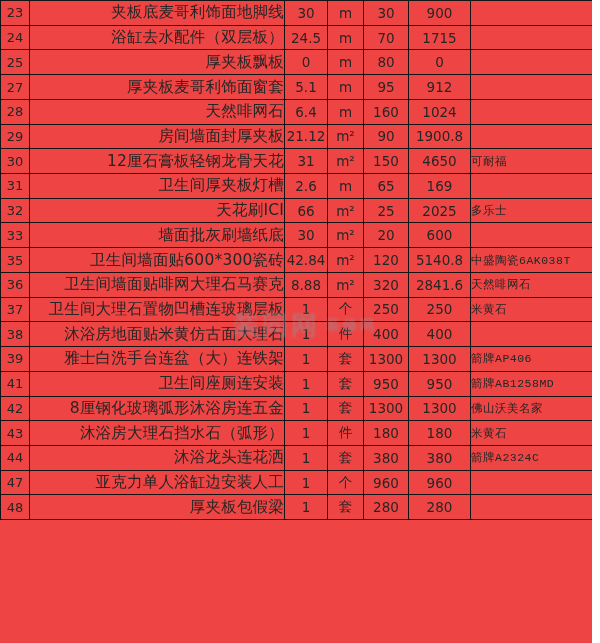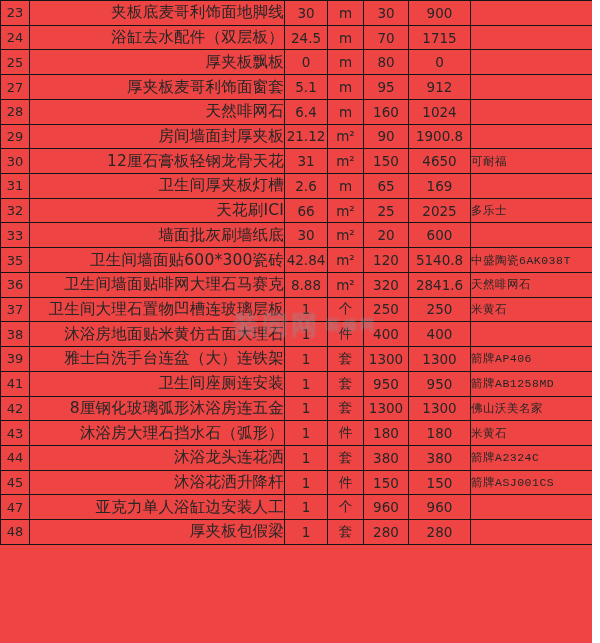--- a/index.html
+++ b/index.html
@@ -251,29 +251,20 @@
         <tr>
           <td class="col-no">44</td>
           <td class="col-desc">沐浴龙头连花洒</td>
           <td class="col-qty">1</td>
           <td class="col-unit">套</td>
           <td class="col-price">380</td>
           <td class="col-total">380</td>
           <td class="col-remark">箭牌A2324C</td>
         </tr>
         <tr>
-          <td class="col-no">45</td>
-          <td class="col-desc">沐浴花洒升降杆</td>
-          <td class="col-qty">1</td>
-          <td class="col-unit">件</td>
-          <td class="col-price">150</td>
-          <td class="col-total">150</td>
-          <td class="col-remark">箭牌ASJ001CS</td>
-        </tr>
-        <tr>
           <td class="col-no">47</td>
           <td class="col-desc">亚克力单人浴缸边安装人工</td>
           <td class="col-qty">1</td>
           <td class="col-unit">个</td>
           <td class="col-price">960</td>
           <td class="col-total">960</td>
           <td class="col-remark"></td>
         </tr>
         <tr>
           <td class="col-no">48</td>

